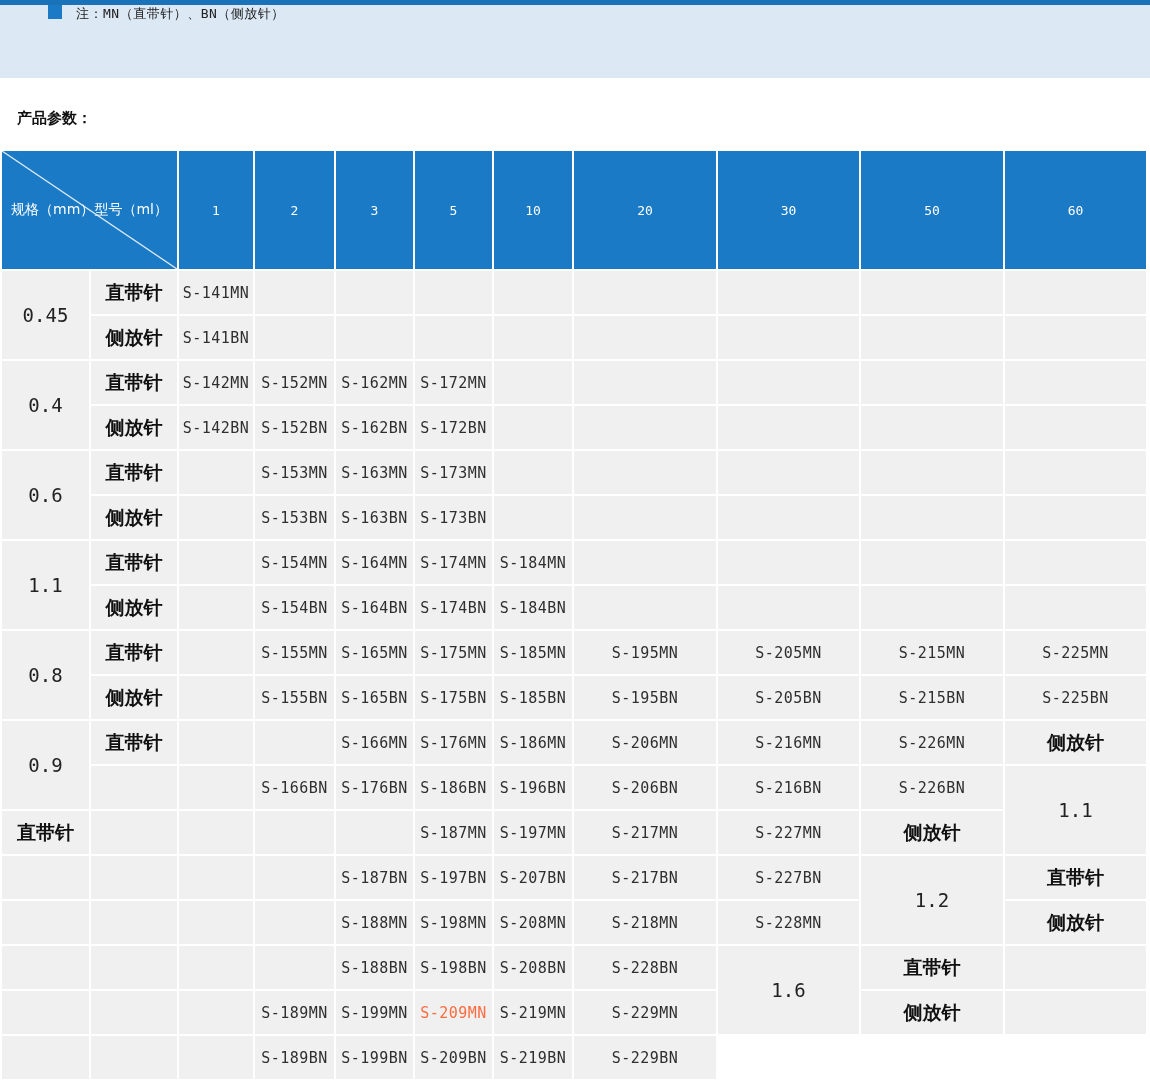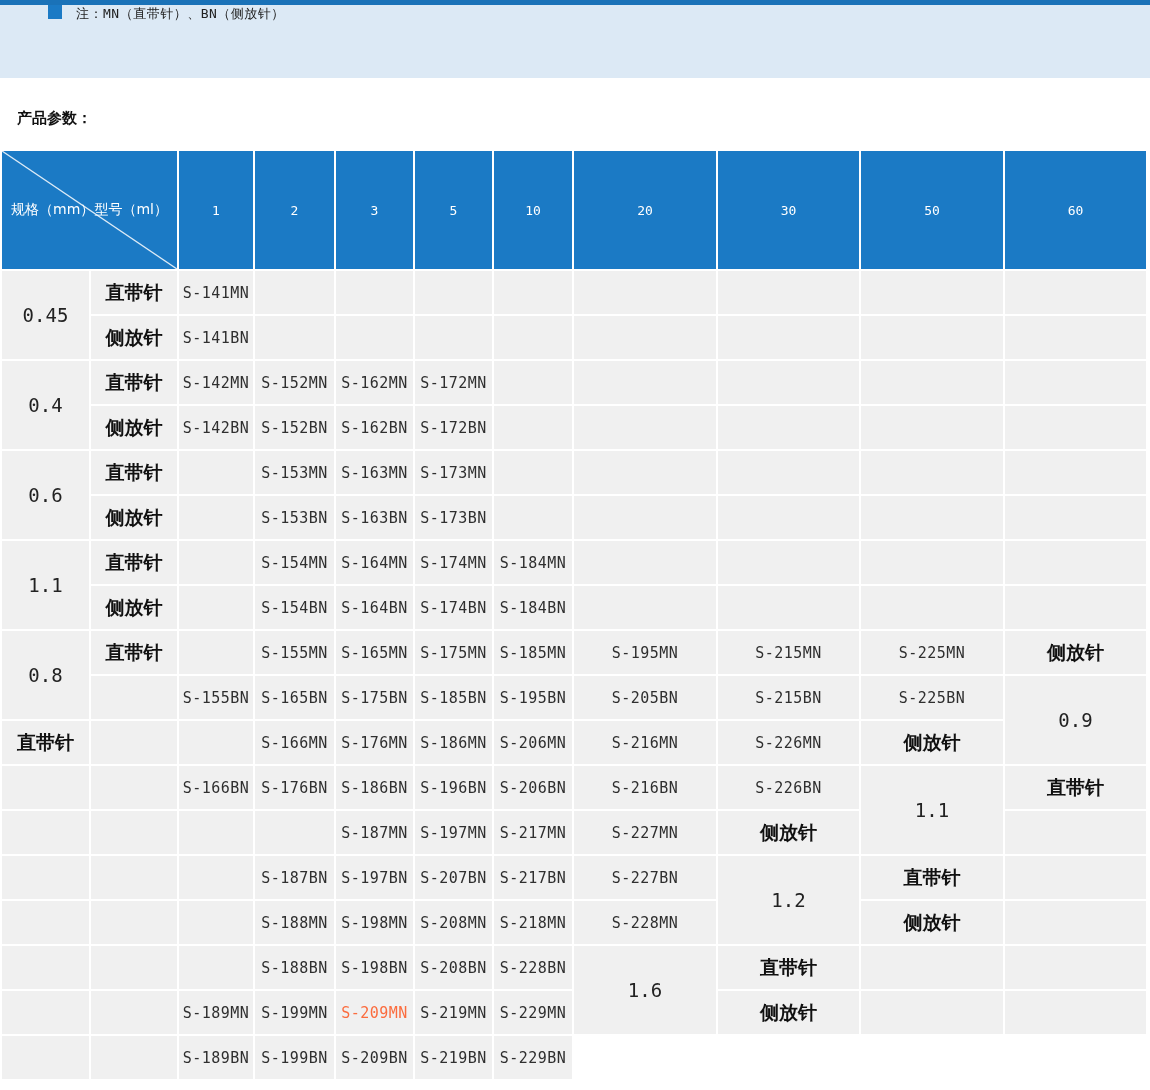--- a/index.html
+++ b/index.html
@@ -186,20 +186,21 @@
     <div class="cell model"></div>
     <div class="cell model"></div>
     <div class="cell spec">0.8</div>
     <div class="cell type">直带针</div>
     <div class="cell model"></div>
     <div class="cell model">S-155MN</div>
     <div class="cell model">S-165MN</div>
     <div class="cell model">S-175MN</div>
     <div class="cell model">S-185MN</div>
     <div class="cell model">S-195MN</div>
+    <div class="cell model">S-205MN</div>
     <div class="cell model">S-215MN</div>
     <div class="cell model">S-225MN</div>
     <div class="cell type">侧放针</div>
     <div class="cell model"></div>
     <div class="cell model">S-155BN</div>
     <div class="cell model">S-165BN</div>
     <div class="cell model">S-175BN</div>
     <div class="cell model">S-185BN</div>
     <div class="cell model">S-195BN</div>
     <div class="cell model">S-205BN</div>

